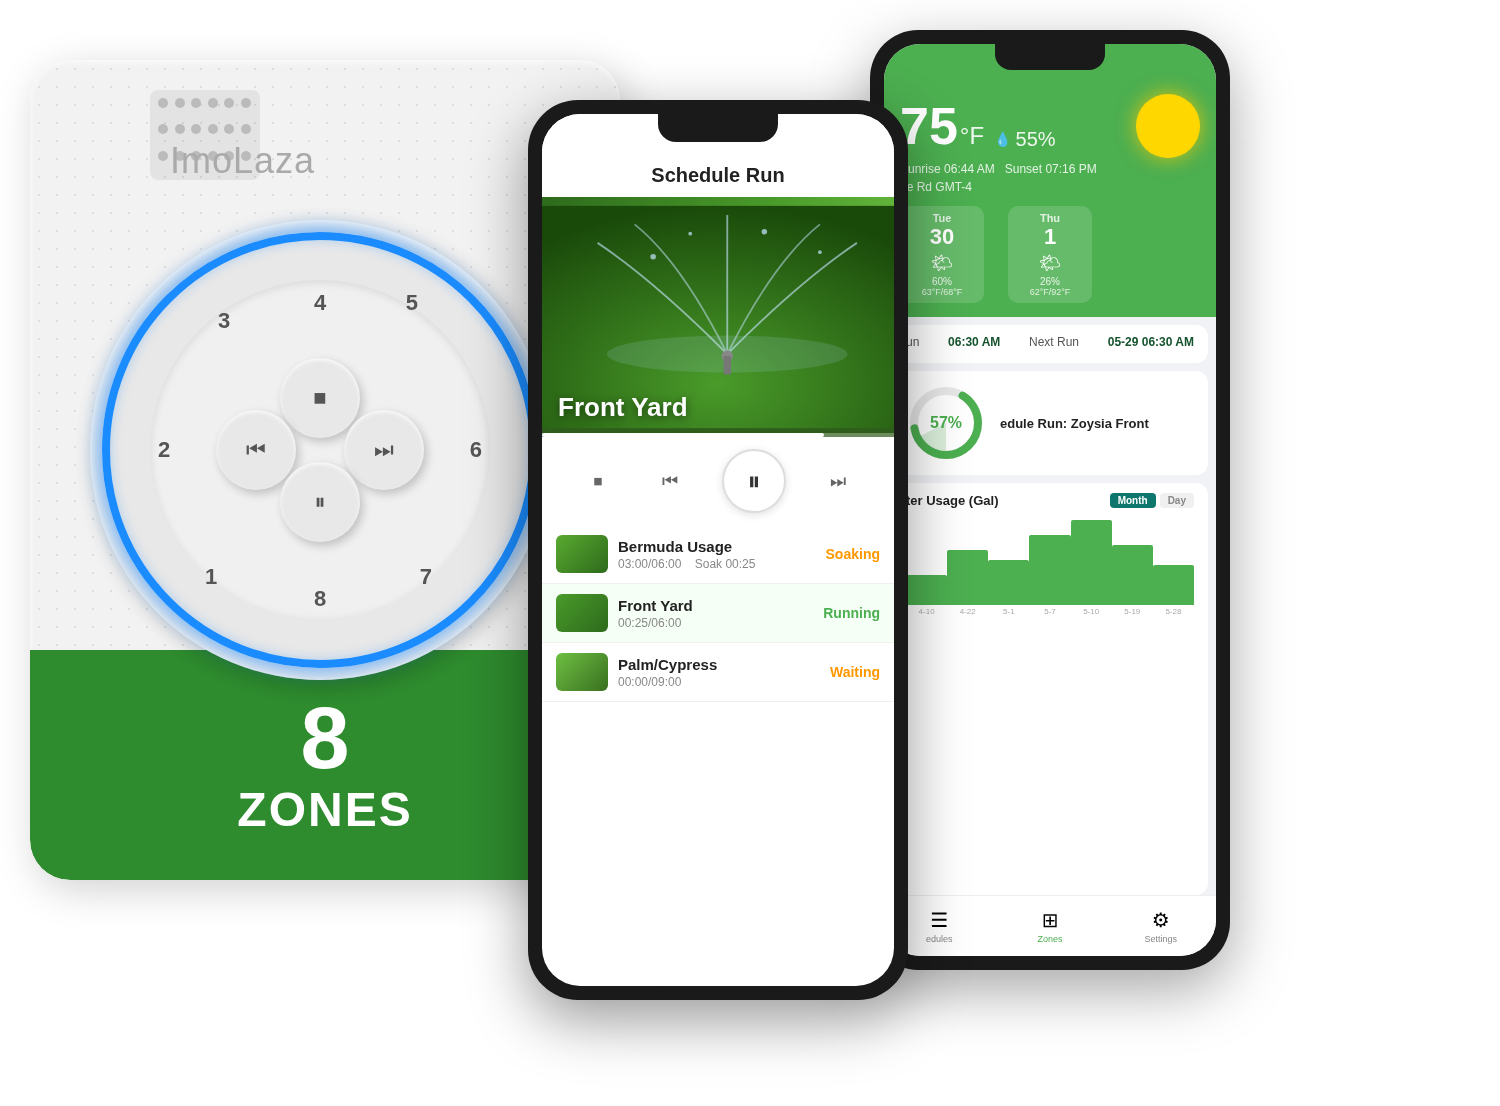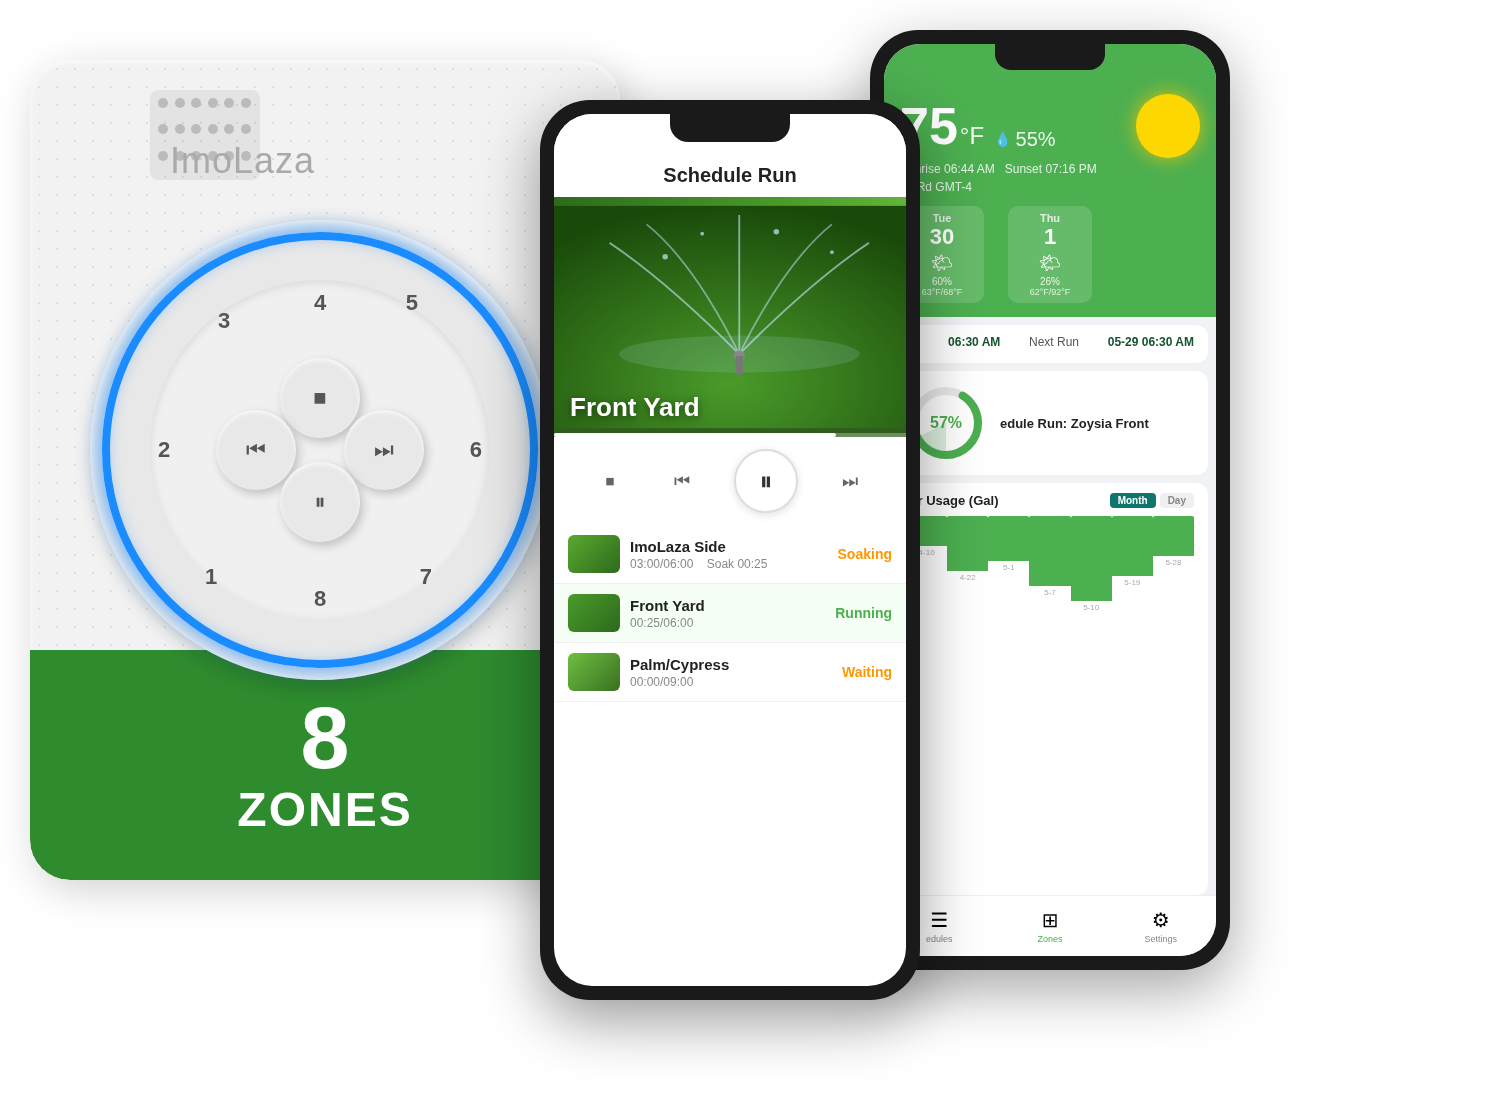--- a/index.html
+++ b/index.html
@@ -199,21 +199,21 @@
     }
 
     .btn-icon {
       font-size: 22px;
       color: #555;
     }
 
     
     .phone-front {
       position: absolute;
-      left: 540px;
+      left: 528px;
       top: 100px;
       width: 380px;
       height: 900px;
       z-index: 20;
     }
 
     .phone-frame {
       width: 100%;
       height: 100%;
       background: #1a1a1a;
@@ -649,21 +649,21 @@
       color: #fff;
     }
 
     .toggle-inactive {
       background: #f0f0f0;
       color: #888;
     }
 
     .bar-chart {
       display: flex;
-      align-items: flex-start;
+      align-items: flex-end;
       height: 100px;
     }
 
     .bar-col {
       flex: 1;
       display: flex;
       flex-direction: column;
       align-items: center;
       gap: 2px;
     }
@@ -836,21 +836,21 @@
         </div>
 
         <div class="zone-list">
 
 
           <div class="zone-item">
             <div class="zone-thumb">
               <div class="thumb-bermuda"></div>
             </div>
             <div class="zone-info">
-              <div class="zone-name">ImoLaza Side</div>
+              <div class="zone-name">Bermuda Usage</div>
               <div class="zone-time">
                 <span>03:00/06:00</span>
                 &nbsp;&nbsp;
                 <span>Soak 00:25</span>
               </div>
             </div>
             <div class="zone-status status-soaking">Soaking</div>
           </div>
 
           <div class="zone-item active-zone">

